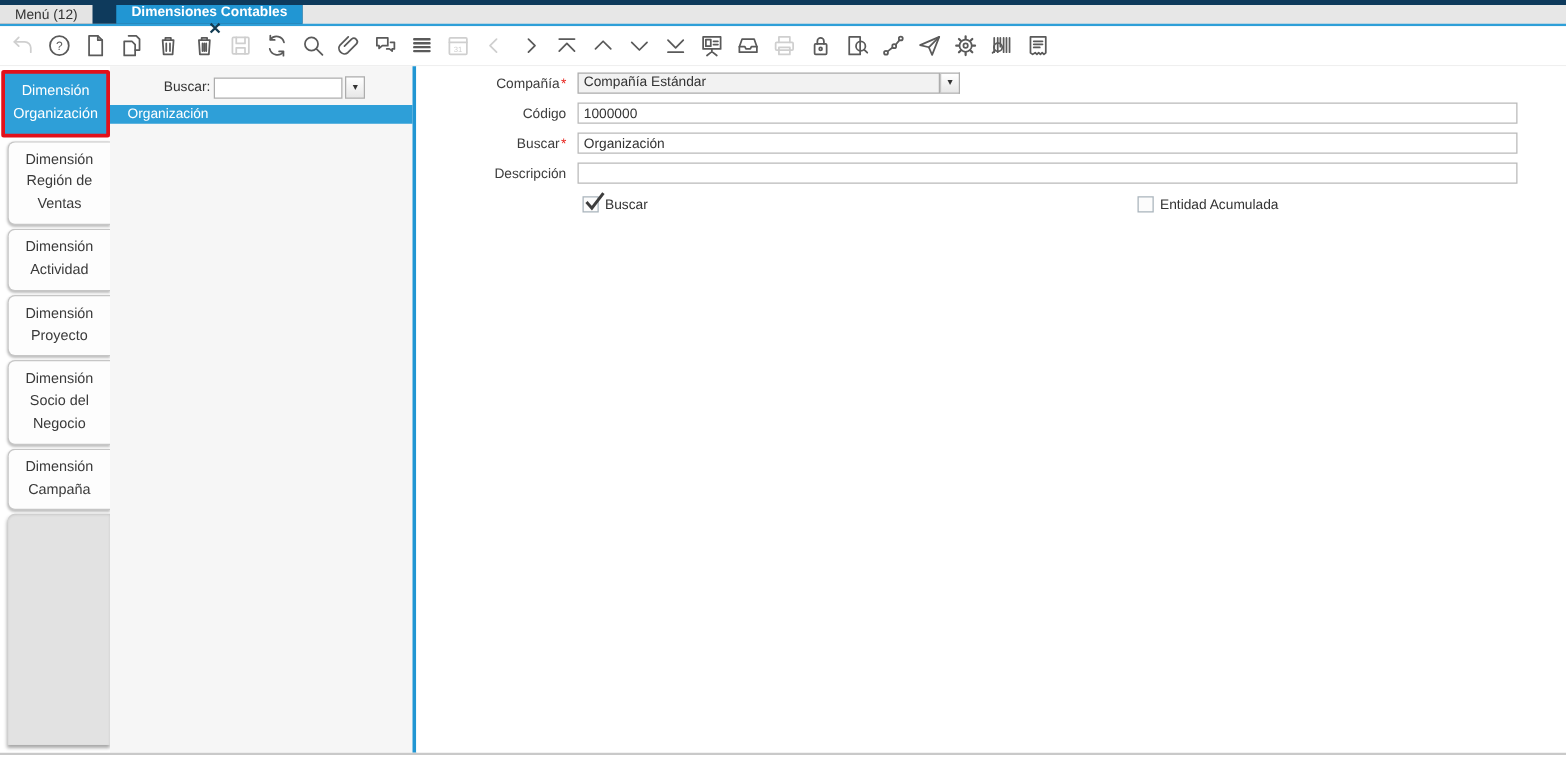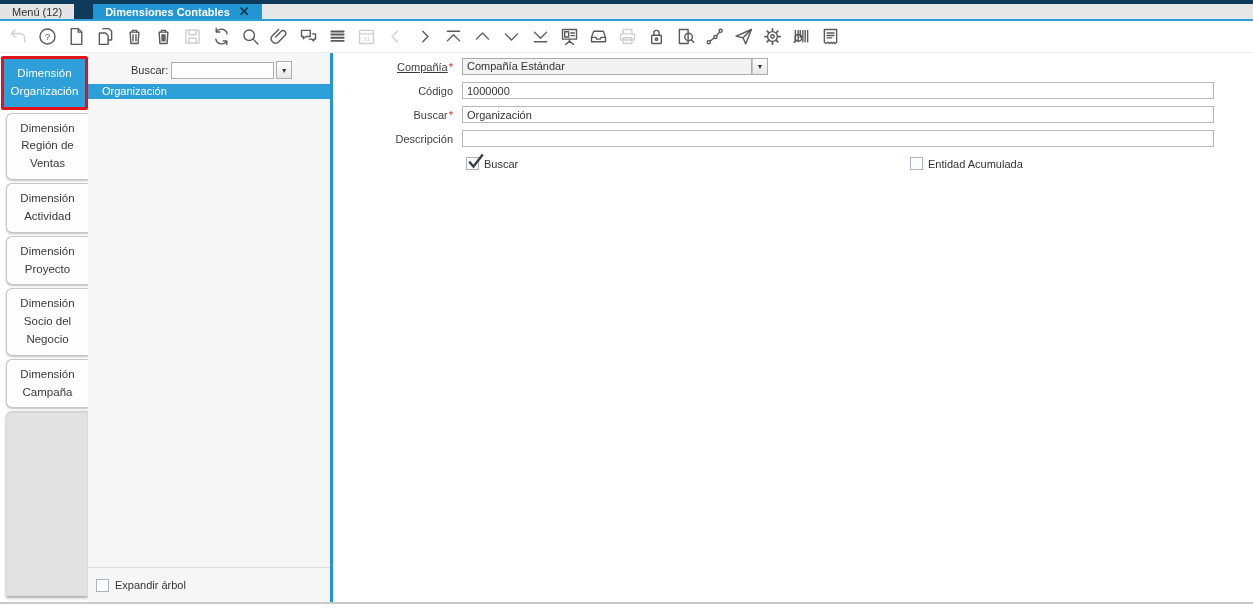--- a/index.html
+++ b/index.html
@@ -12,21 +12,21 @@
   
   .tabbar {
     height:21px; background:#E7E7E7; border-top:4px solid #0E3A5C;
     border-bottom:2px solid #2E9FD8; display:flex; align-items:stretch;
   }
   .tabs-wrap { display:flex; background:#0E3A5C; padding-left:0; gap:19px; }
   .wtab {
     display:flex; align-items:center; padding:0 12px; background:#E4E4E4;
     color:#333; white-space:nowrap; cursor:pointer;
   }
-  .wtab.active { background:#2196D3; color:#fff; font-weight:bold; }
+  .wtab.active { background:#2196D3; color:#fff; font-weight:bold;flex-direction:column; }
   .wtab .close-x {
     margin-left:9px; color:#113A52; font-weight:bold; font-size:13px; line-height:1;
     cursor:pointer;
   }
 
   
   .toolbar {
     height:32px; background:#fff; display:flex; align-items:center;
     padding-left:8px; gap:8px; border-bottom:1px solid #efefef;
   }
@@ -82,21 +82,21 @@
     position:relative; width:13px; height:13px; border:1px solid #A9B4BC;
     background:#FCFCFC; flex:0 0 auto; cursor:pointer;
   }
   .checkbox svg { position:absolute; left:0px; top:-5px; overflow:visible; }
 
   
   .splitter { width:3px; background:#2196D3; flex:0 0 auto; cursor:col-resize; }
   .form-panel { flex:1; background:#fff; padding-top:5px; position:relative; }
   .frow { display:flex; align-items:center; height:17px; margin-bottom:7px; }
   .flabel { width:125px; text-align:right; padding-right:5px; flex:0 0 auto; color:#3d3d3d; }
-  .flabel .lbl-link { text-decoration:underline; }
+  .flabel .lbl-link { }
   .req { color:#E8251F; margin-left:1px; }
   .select-field { display:flex; margin-left:4px; }
   .select-value {
     width:290px; height:17px; border:1px solid #ADADAD; background:#F2F2F2;
     padding:1px 4px; color:#333; overflow:hidden; white-space:nowrap;
   }
   .sel-btn {
     width:16px; height:17px; border:1px solid #ADADAD; border-left:1px solid #c4c4c4;
     background:linear-gradient(#ffffff,#e7e7e7); display:flex; align-items:center;
     justify-content:center; cursor:pointer;
@@ -329,24 +329,20 @@
       <span class="search-label">Buscar:</span>
       <input class="search-input" value="" style="">
       <div class="dd-btn">
         <span class="dd-arrow">▼</span>
       </div>
     </div>
     <div class="tree" id="tree">
         <div class="tree-node selected">Organización</div>
       </div>
     <div class="tree-spacer"></div>
-    <div class="expand-row">
-      <span class="checkbox"></span>
-      <span class="cb-label">Expandir árbol</span>
-    </div>
   </div>
 
   <div class="splitter"></div>
 
   <div class="form-panel">
     <div class="frow">
       <div class="flabel">
         <span class="lbl-link">Compañía</span><span class="req">*</span>
       </div>
       <div class="select-field">

